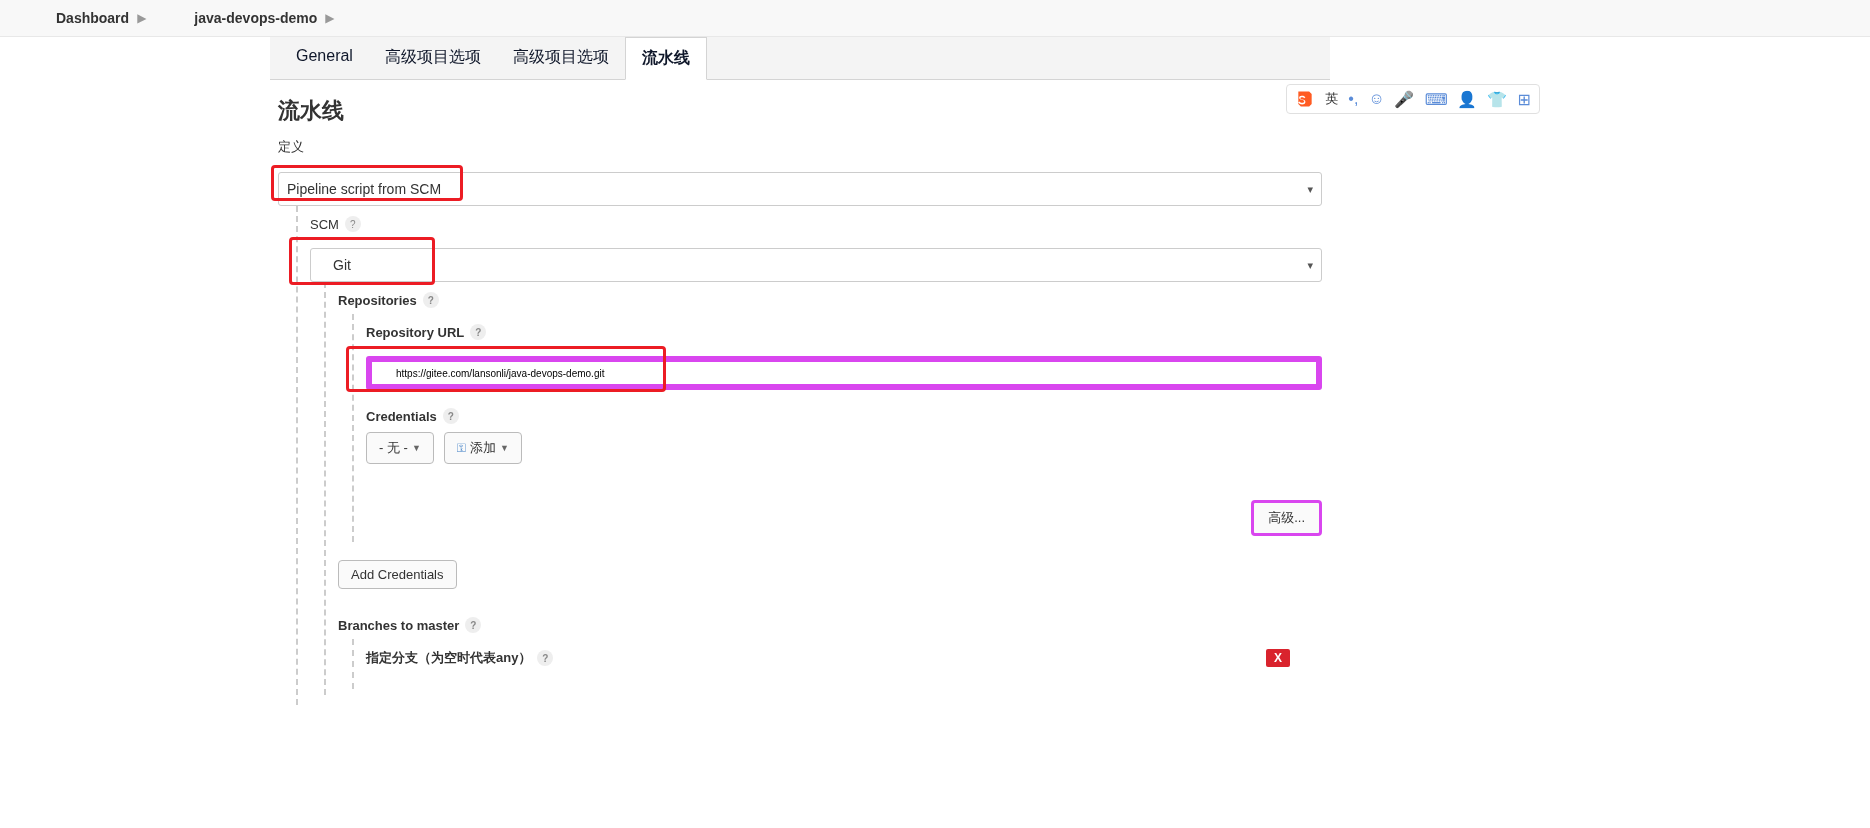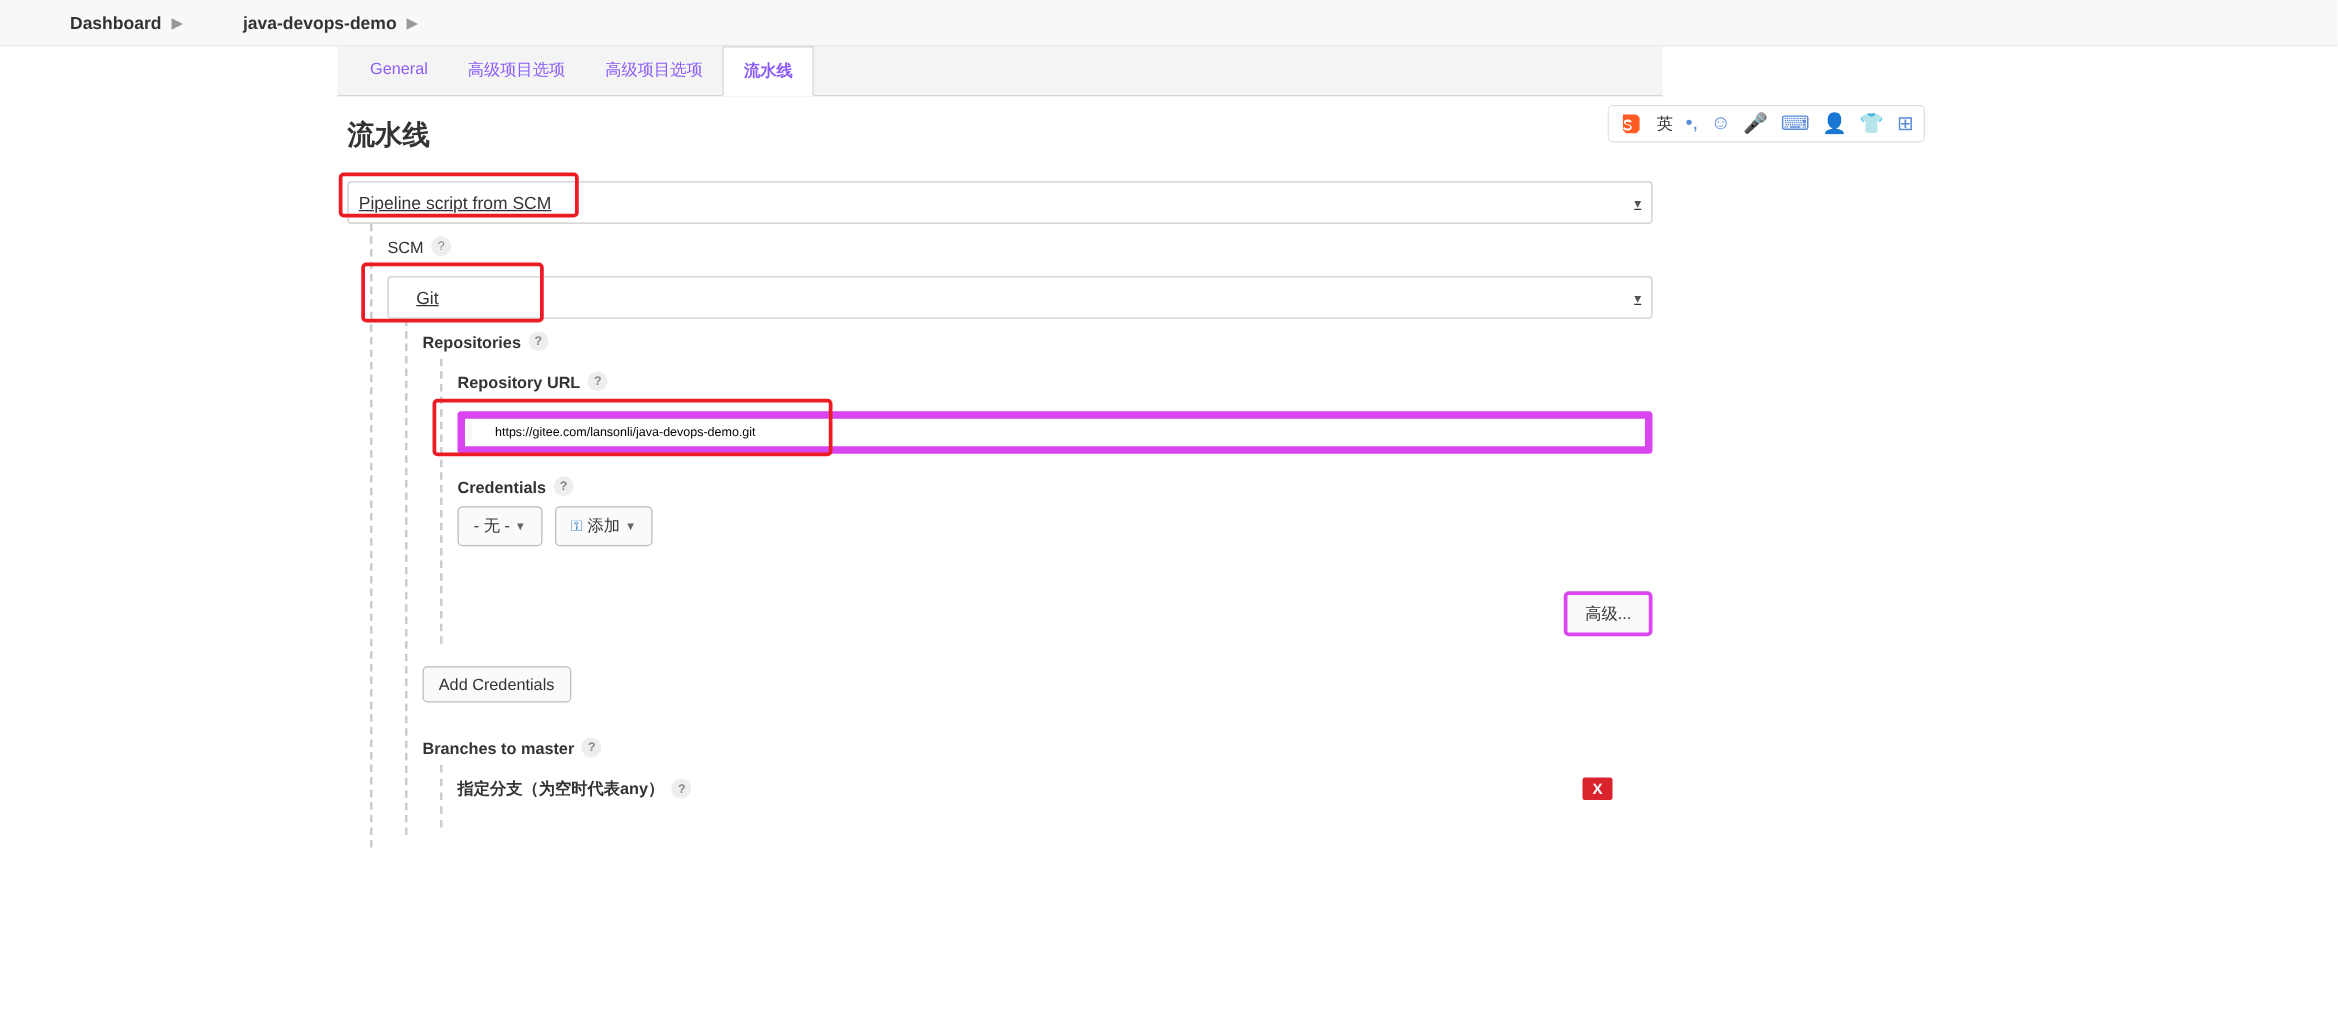--- a/index.html
+++ b/index.html
@@ -5,38 +5,38 @@
 * { box-sizing: border-box; margin: 0; padding: 0; }
 body { font-family: -apple-system, BlinkMacSystemFont, "Segoe UI", Arial, sans-serif; font-size: 14px; color: #333; background: #fff; }
 
 .breadcrumb { padding: 10px 16px; background: #f8f8f8; border-bottom: 1px solid #e8e8e8; display: flex; align-items: center; gap: 8px; font-size: 14px; }
 .breadcrumb a { font-weight: 600; color: #333; text-decoration: none; margin-left: 40px; }
 .breadcrumb .sep { color: #999; font-size: 12px; }
 
 .main-content { margin-left: 270px; margin-right: 540px; }
 
 .tabs-bar { background: #f4f4f4; border-bottom: 1px solid #d4d4d4; display: flex; padding: 0 10px; }
-.tab { padding: 10px 16px; cursor: pointer; color: #8b5cf6; font-size: 13px; }
+.tab { padding: 10px 16px; cursor: pointer; color: #0f172a; font-size: 16px; }
 .tab.active { background: #fff; border: 1px solid #d4d4d4; border-bottom: 1px solid #fff; margin-bottom: -1px; font-weight: 600; }
 
 .section { padding: 16px 8px; }
 .section-title { font-size: 22px; font-weight: 600; margin-bottom: 12px; }
 .field-label { font-size: 13px; color: #333; margin-bottom: 6px; display: flex; align-items: center; gap: 6px; }
 .field-label.sub { font-weight: 600; }
 .help-icon { display: inline-flex; width: 16px; height: 16px; border-radius: 50%; background: #eee; color: #888; font-size: 10px; align-items: center; justify-content: center; cursor: pointer; }
 
 .select-control { width: 100%; height: 34px; border: 1px solid #ccc; border-radius: 3px; padding: 4px 8px; font-size: 14px; background: #fff; position: relative; display: flex; align-items: center; justify-content: space-between; }
 .select-control .caret { font-size: 11px; color: #555; }
 
 .text-input { width: 100%; height: 34px; border: 6px solid #d946ef; border-radius: 3px; padding: 4px 24px; font-size: 10px; }
 
 .nested { margin-left: 18px; border-left: 2px dashed #ccc; padding-left: 12px; padding-top: 10px; padding-bottom: 10px; }
 .nested-2 { margin-left: 14px; border-left: 2px dashed #ccc; padding-left: 12px; padding-top: 10px; padding-bottom: 6px; }
 
-.highlight-red { position: relative; text-decoration: underline; }
+.highlight-red { position: relative; }
 .highlight-red::after { content: ""; position: absolute; border: 3px solid #ec1c24; border-radius: 4px; pointer-events: none; }
 
 .hl-definition::after { left: -8px; top: -8px; width: 186px; height: 30px; }
 .hl-scm::after { left: -22px; top: -12px; width: 140px; height: 42px; }
 .hl-repo::after { left: -20px; top: -10px; width: 314px; height: 40px; }
 .hl-branch::after { left: -20px; top: -10px; width: 150px; height: 40px; }
 
 .btn { display: inline-flex; align-items: center; gap: 4px; border: 1px solid #bbb; border-radius: 4px; background: #fafafa; padding: 6px 12px; font-size: 13px; cursor: pointer; }
 .btn-row { display: flex; gap: 10px; margin-top: 8px; }
 .btn .icon-dropdown { font-size: 9px; color: #666; }
@@ -72,20 +72,21 @@
 <div class="main-content">
   <div class="tabs-bar">
     <div class="tab">General</div>
     <div class="tab">高级项目选项</div>
     <div class="tab">高级项目选项</div>
     <div class="tab active">流水线</div>
   </div>
 
   <div class="section">
     <div class="section-title">流水线</div>
+    <div class="field-label">定义</div>
     <div class="spacer-sm"></div>
     <div class="select-control highlight-red hl-definition">
       <span>Pipeline script from SCM</span>
       <span class="caret">▾</span>
     </div>
 
     <div class="nested">
       <div class="field-label">
         <span>SCM</span>
         <span class="help-icon">?</span>

